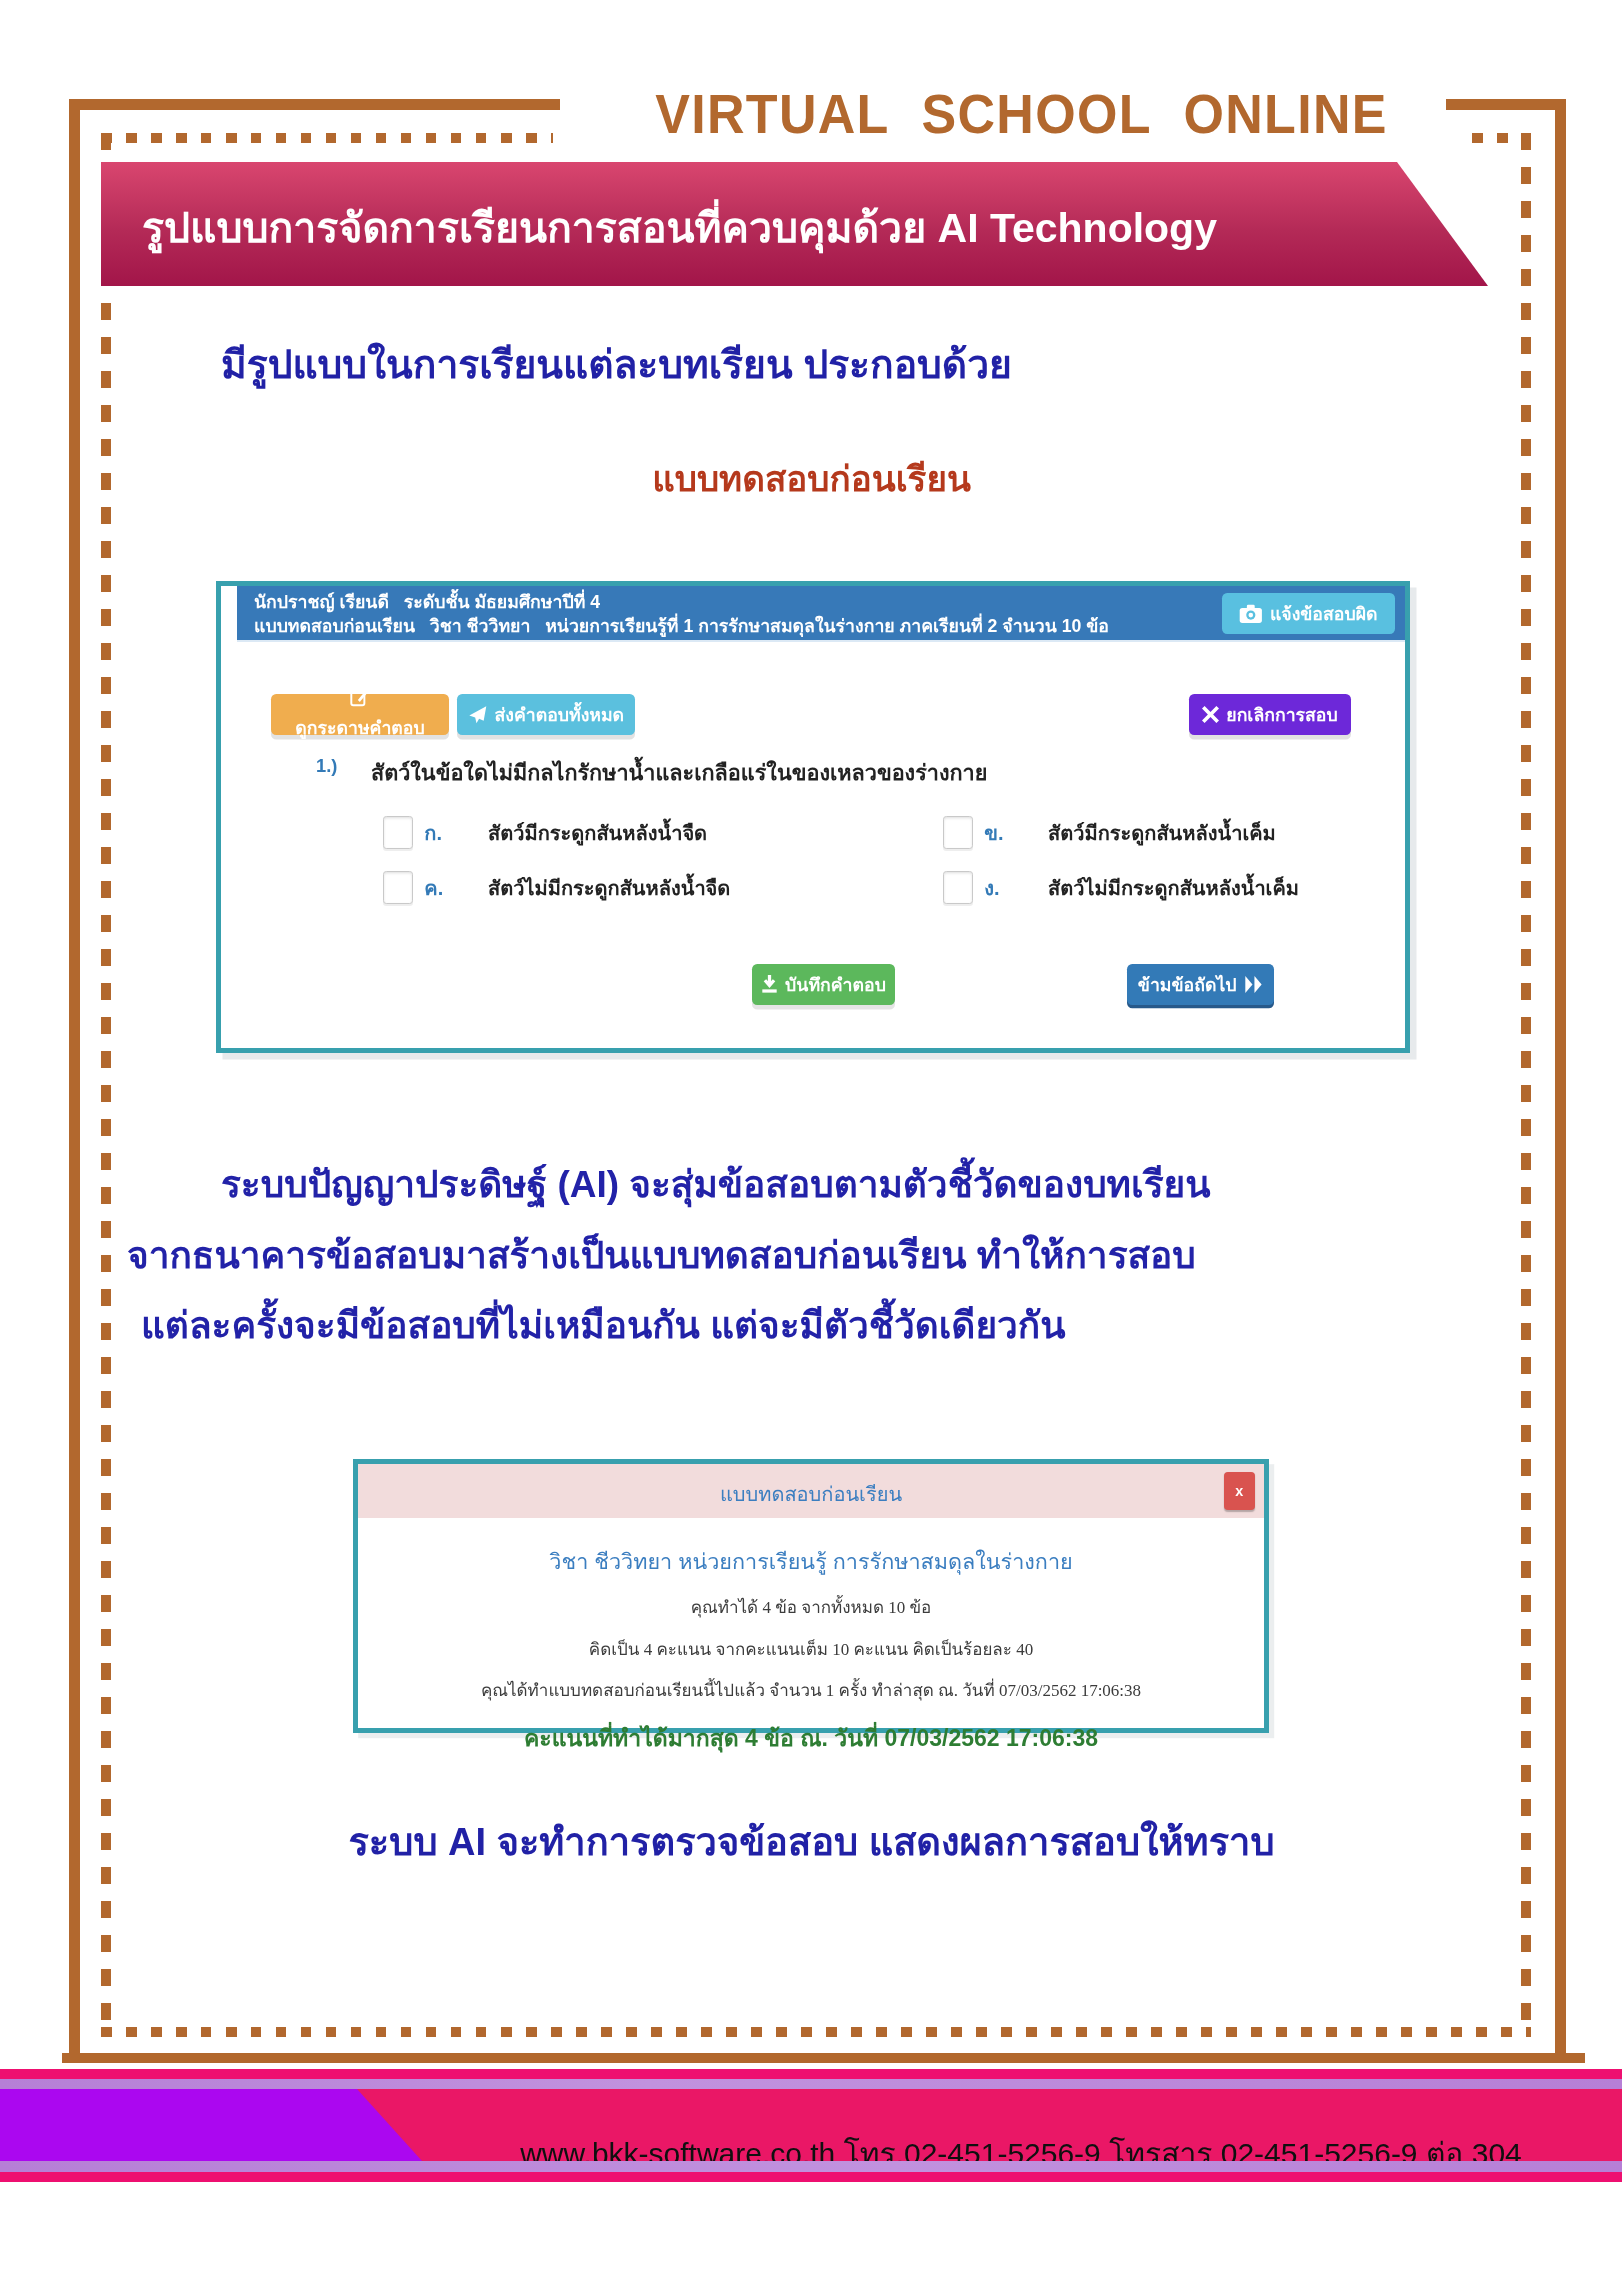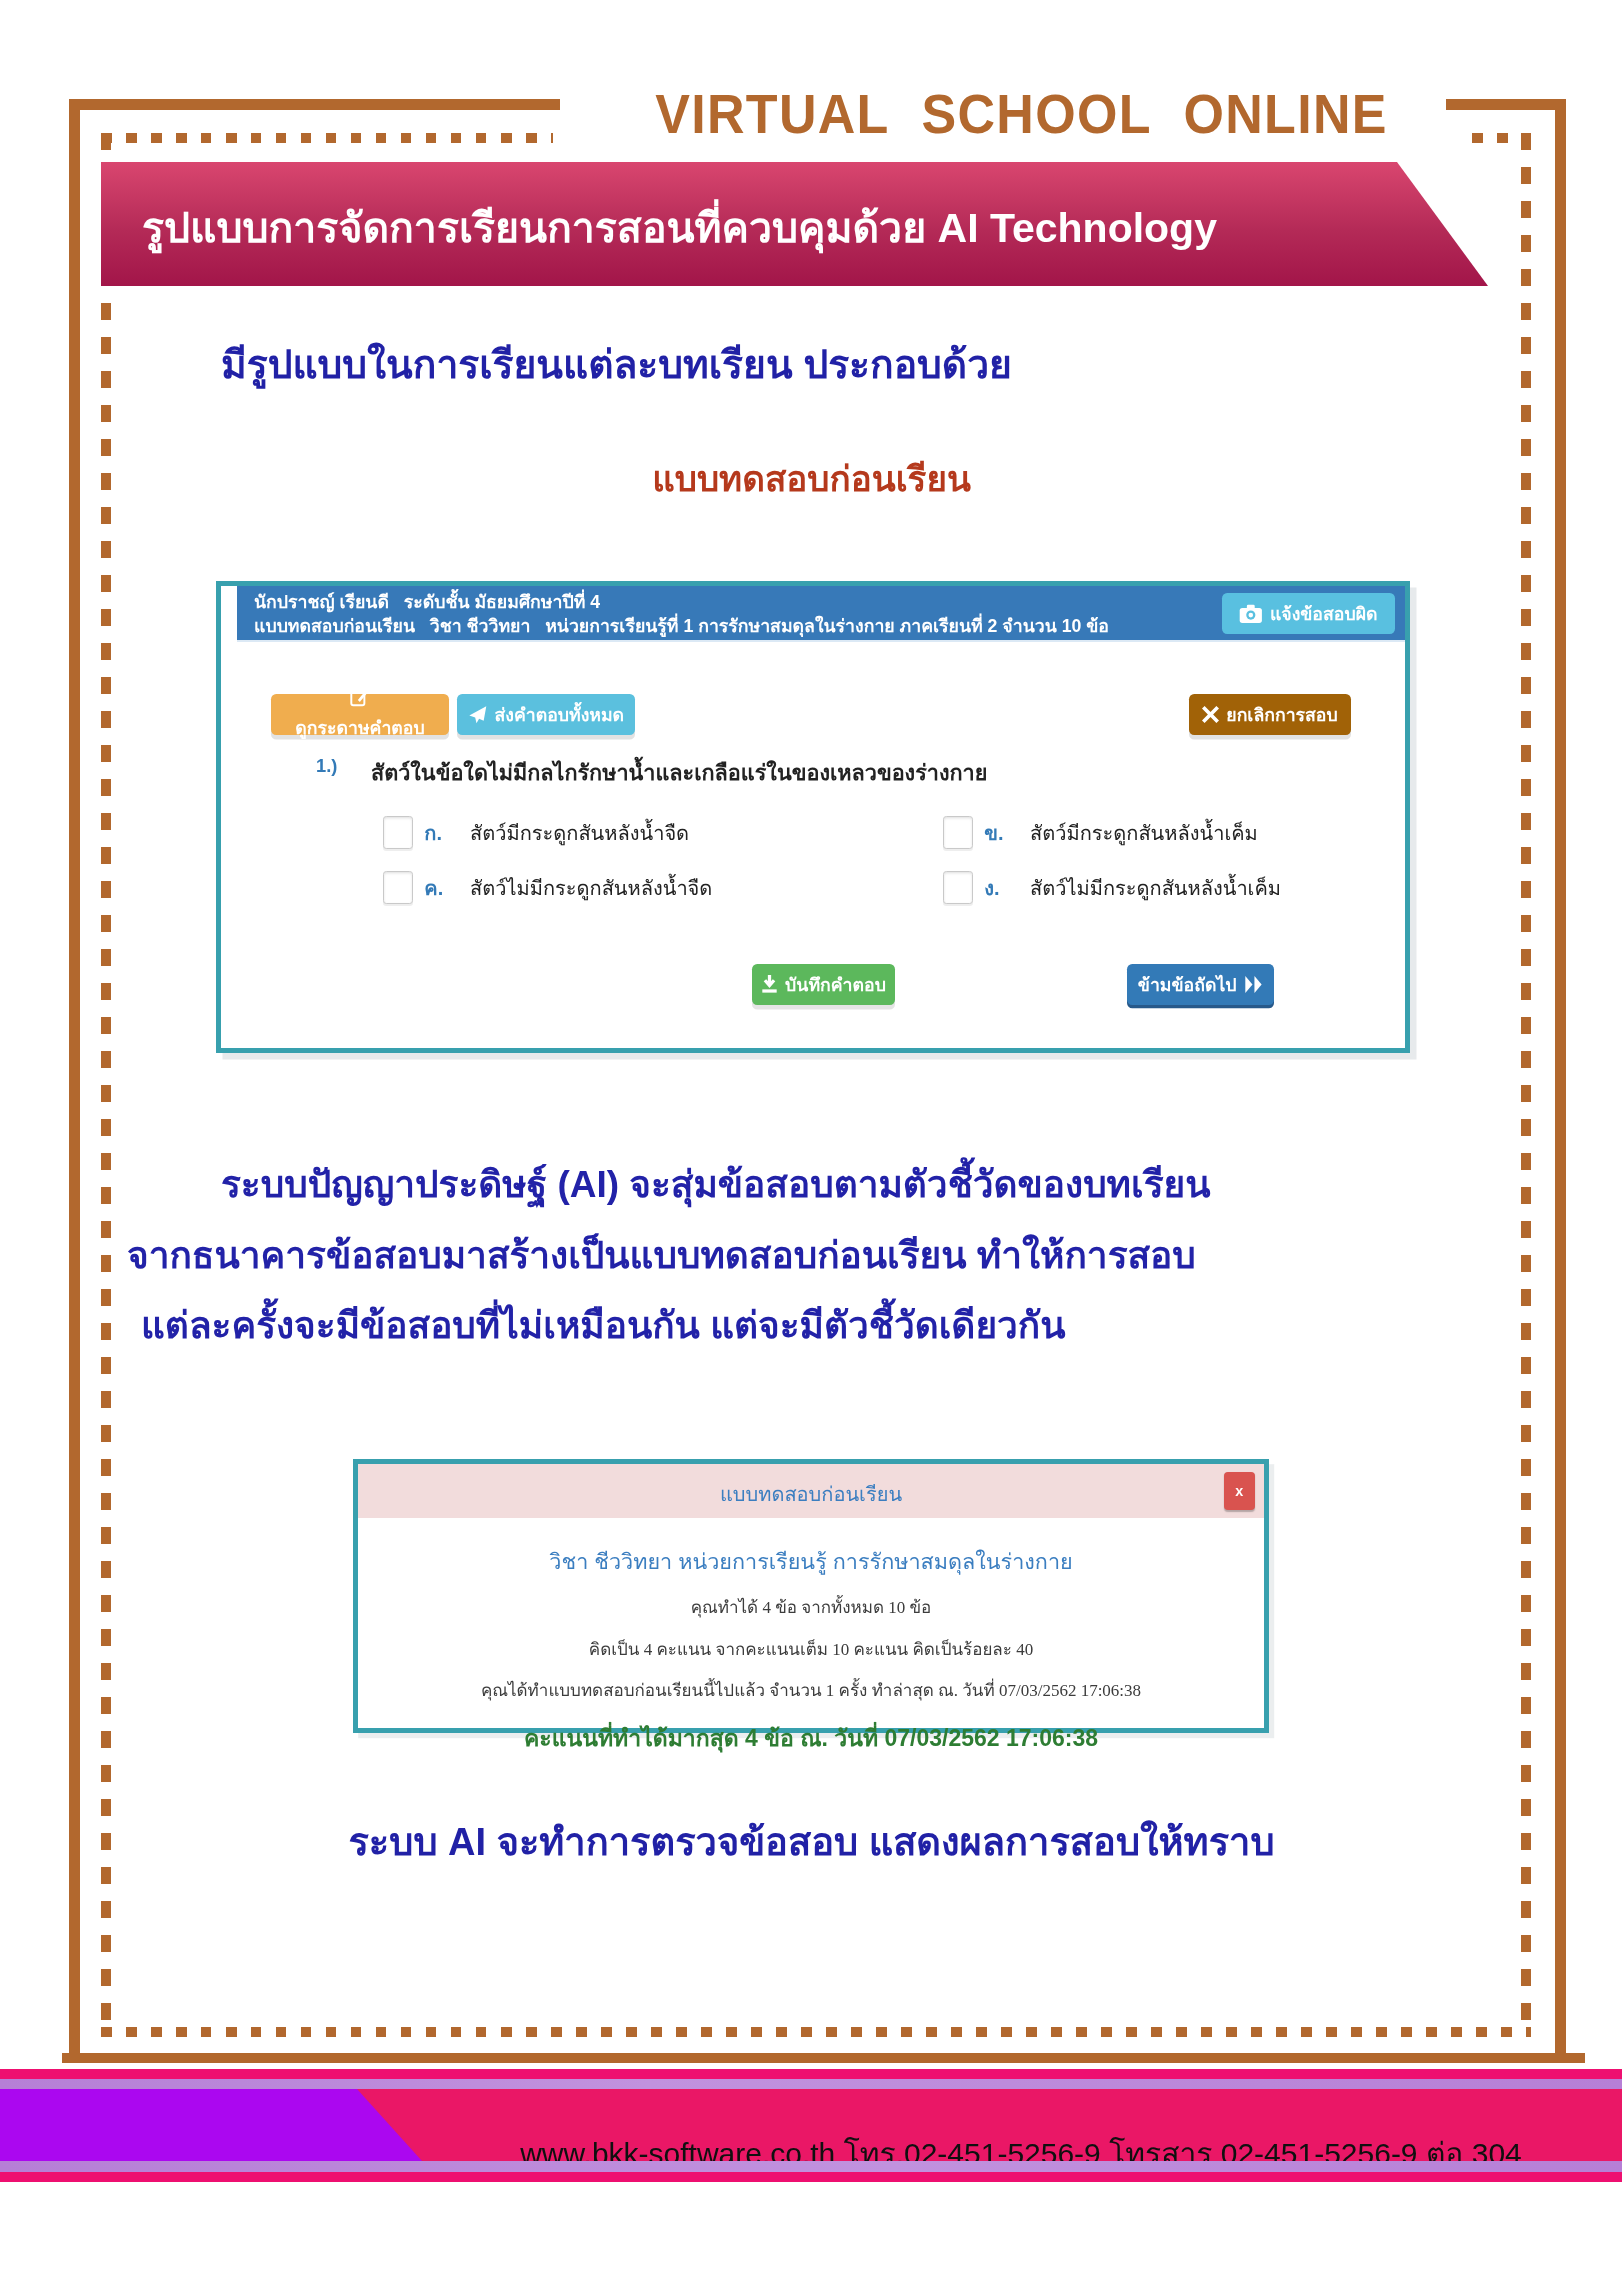--- a/index.html
+++ b/index.html
@@ -33,29 +33,29 @@
   .quiz-header{position:absolute;left:16px;top:0;right:0;height:56px;background:#3779b8;color:#fff;
                padding:3.9px 0 0 17px;box-sizing:border-box;border-bottom:2px solid #dce9f5;}
   .quiz-header .hl{font-size:17.7px;font-weight:bold;line-height:24px;white-space:pre;}
   .btn{display:flex;align-items:center;justify-content:center;gap:7px;color:#fff;font-weight:bold;
        border-radius:5.2px;border:none;cursor:pointer;}
   .report-btn{position:absolute;right:10.5px;top:7.2px;height:41px;padding:0 17px;background:#59c0e0;font-size:17.7px;}
   .tb-orange{position:absolute;left:50px;top:108px;width:178px;height:41px;background:#f0ad4e;font-size:17.7px;
              box-shadow:0 4.6px 0 #e2e2e2;flex-direction:column;}
   .tb-blue{position:absolute;left:236px;top:108px;width:178px;height:41px;background:#5bc0de;font-size:17.7px;
            box-shadow:0 4.6px 0 #e2e2e2;}
-  .tb-red{position:absolute;left:968px;top:108px;width:162px;height:41px;background:#a16207;font-size:17.7px;
+  .tb-red{position:absolute;left:968px;top:108px;width:162px;height:41px;background:#6d28d9;font-size:17.7px;
           box-shadow:0 4.6px 0 #e2e2e2;}
   .q-num{position:absolute;left:95px;top:169px;color:#337ab7;font-size:18.3px;font-weight:bold;}
   .q-text{position:absolute;left:150px;top:171px;color:#222;font-size:21.6px;font-weight:600;line-height:1.5;}
   .choice{position:absolute;display:flex;align-items:center;gap:11.8px;}
   .checkbox{width:27.5px;height:31px;background:#fff;border:1.3px solid #c9c9c9;border-radius:3.3px;
             box-shadow:inset 0 1.3px 2.6px rgba(0,0,0,.12),0 2px 0 #eee;}
   .c-letter{color:#337ab7;font-size:20px;font-weight:bold;width:34px;}
-  .c-text{color:#222;font-size:20px;font-weight:400;white-space:nowrap;}
+  .c-text{color:#222;font-size:20px;font-weight:700;white-space:nowrap;margin-left:18px;}
   .save-btn{position:absolute;left:531px;top:378px;width:143px;height:41px;background:#5cb85c;font-size:17.7px;
             box-shadow:0 4.6px 0 #e4e4e4;}
   .skip-btn{position:absolute;left:906px;top:378px;width:147px;height:41px;background:#337ab7;font-size:17.7px;
             box-shadow:0 3.3px 0 #27598a;}
 
   
   .para{color:#2222a8;font-weight:bold;font-size:37px;line-height:1.5;white-space:nowrap;}
   .p1{left:221px;top:1157px;} .p2{left:127px;top:1228px;} .p3{left:141px;top:1298px;}
 
   

